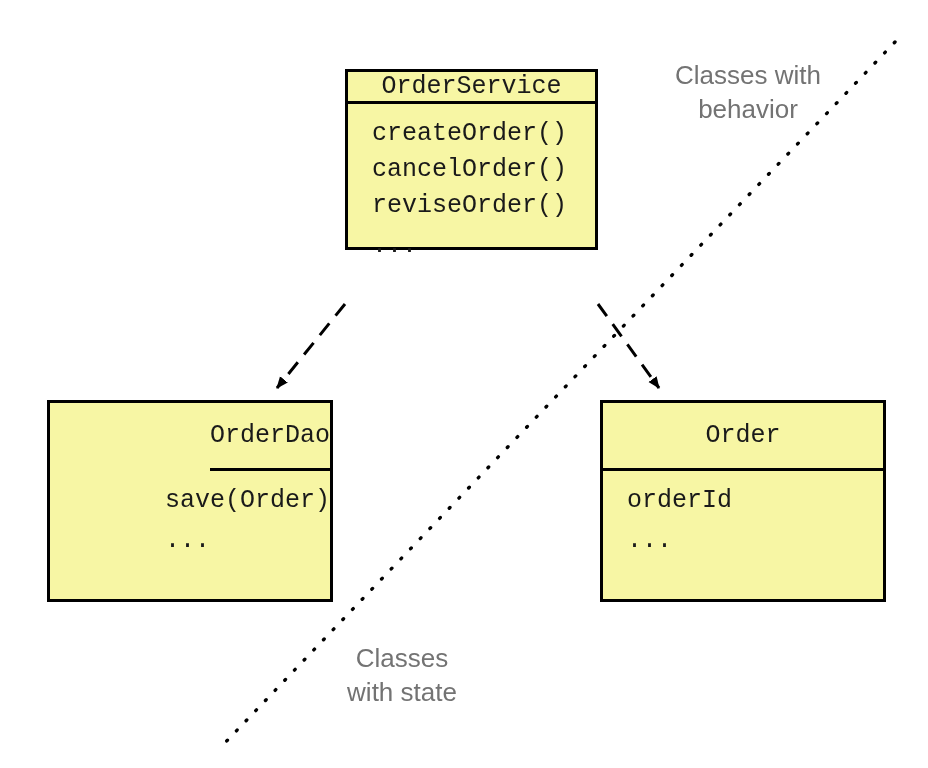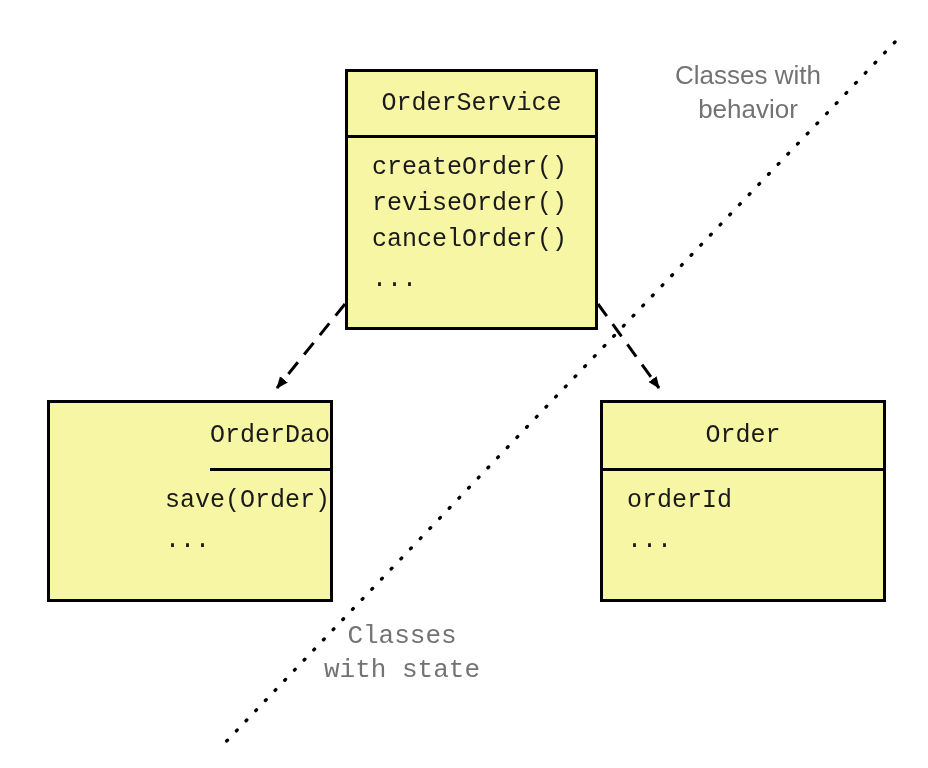--- a/index.html
+++ b/index.html
@@ -64,21 +64,21 @@
   .uml-ellipsis {
     white-space: pre;
     margin-top: 4px;
   }
 
   
   #box-orderservice {
     left: 345px;
     top: 69px;
     width: 253px;
-    height: 261px;
+    height: 181px;
   }
   #box-orderservice .uml-name { height: 66px; }
 
   #box-orderdao {
     left: 47px;
     top: 400px;
     width: 286px;
     height: 202px;
     align-items: flex-end;
   }
@@ -102,23 +102,22 @@
     text-align: center;
     white-space: pre-line;
   }
   #label-behavior {
     left: 636px;
     top: 58px;
     width: 224px;
   }
   #label-state {
     left: 290px;
-    top: 619px;
+    top: 641px;
     width: 224px;
-    font-family: Liberation Mono, monospace;
   }
 </style>
 </head>
 <body>
 
 <div id="canvas">
 
   <svg id="edges" viewBox="0 0 928 768">
     <defs>
       <marker id="arrow-filled" markerWidth="13" markerHeight="13" refX="11" refY="5" orient="auto" markerUnits="userSpaceOnUse">
@@ -130,22 +129,22 @@
 
     <line x1="345" y1="304" x2="277" y2="388" stroke="#000000" stroke-width="3" stroke-dasharray="15 10" marker-end="url(#arrow-filled)"></line>
 
     <line x1="598" y1="304" x2="659" y2="388" stroke="#000000" stroke-width="3" stroke-dasharray="15 10" marker-end="url(#arrow-filled)"></line>
   </svg>
 
   <div class="uml-class" id="box-orderservice">
     <div class="uml-name">OrderService</div>
     <div class="uml-members">
       <div class="uml-member">createOrder()</div>
+      <div class="uml-member">cancelOrder()</div>
       <div class="uml-member">reviseOrder()</div>
-      <div class="uml-member">cancelOrder()</div>
       <div class="uml-ellipsis">...</div>
     </div>
   </div>
 
   <div class="uml-class" id="box-orderdao">
     <div class="uml-name">OrderDao</div>
     <div class="uml-members">
       <div class="uml-member">save(Order)</div>
       <div class="uml-ellipsis">...</div>
     </div>

